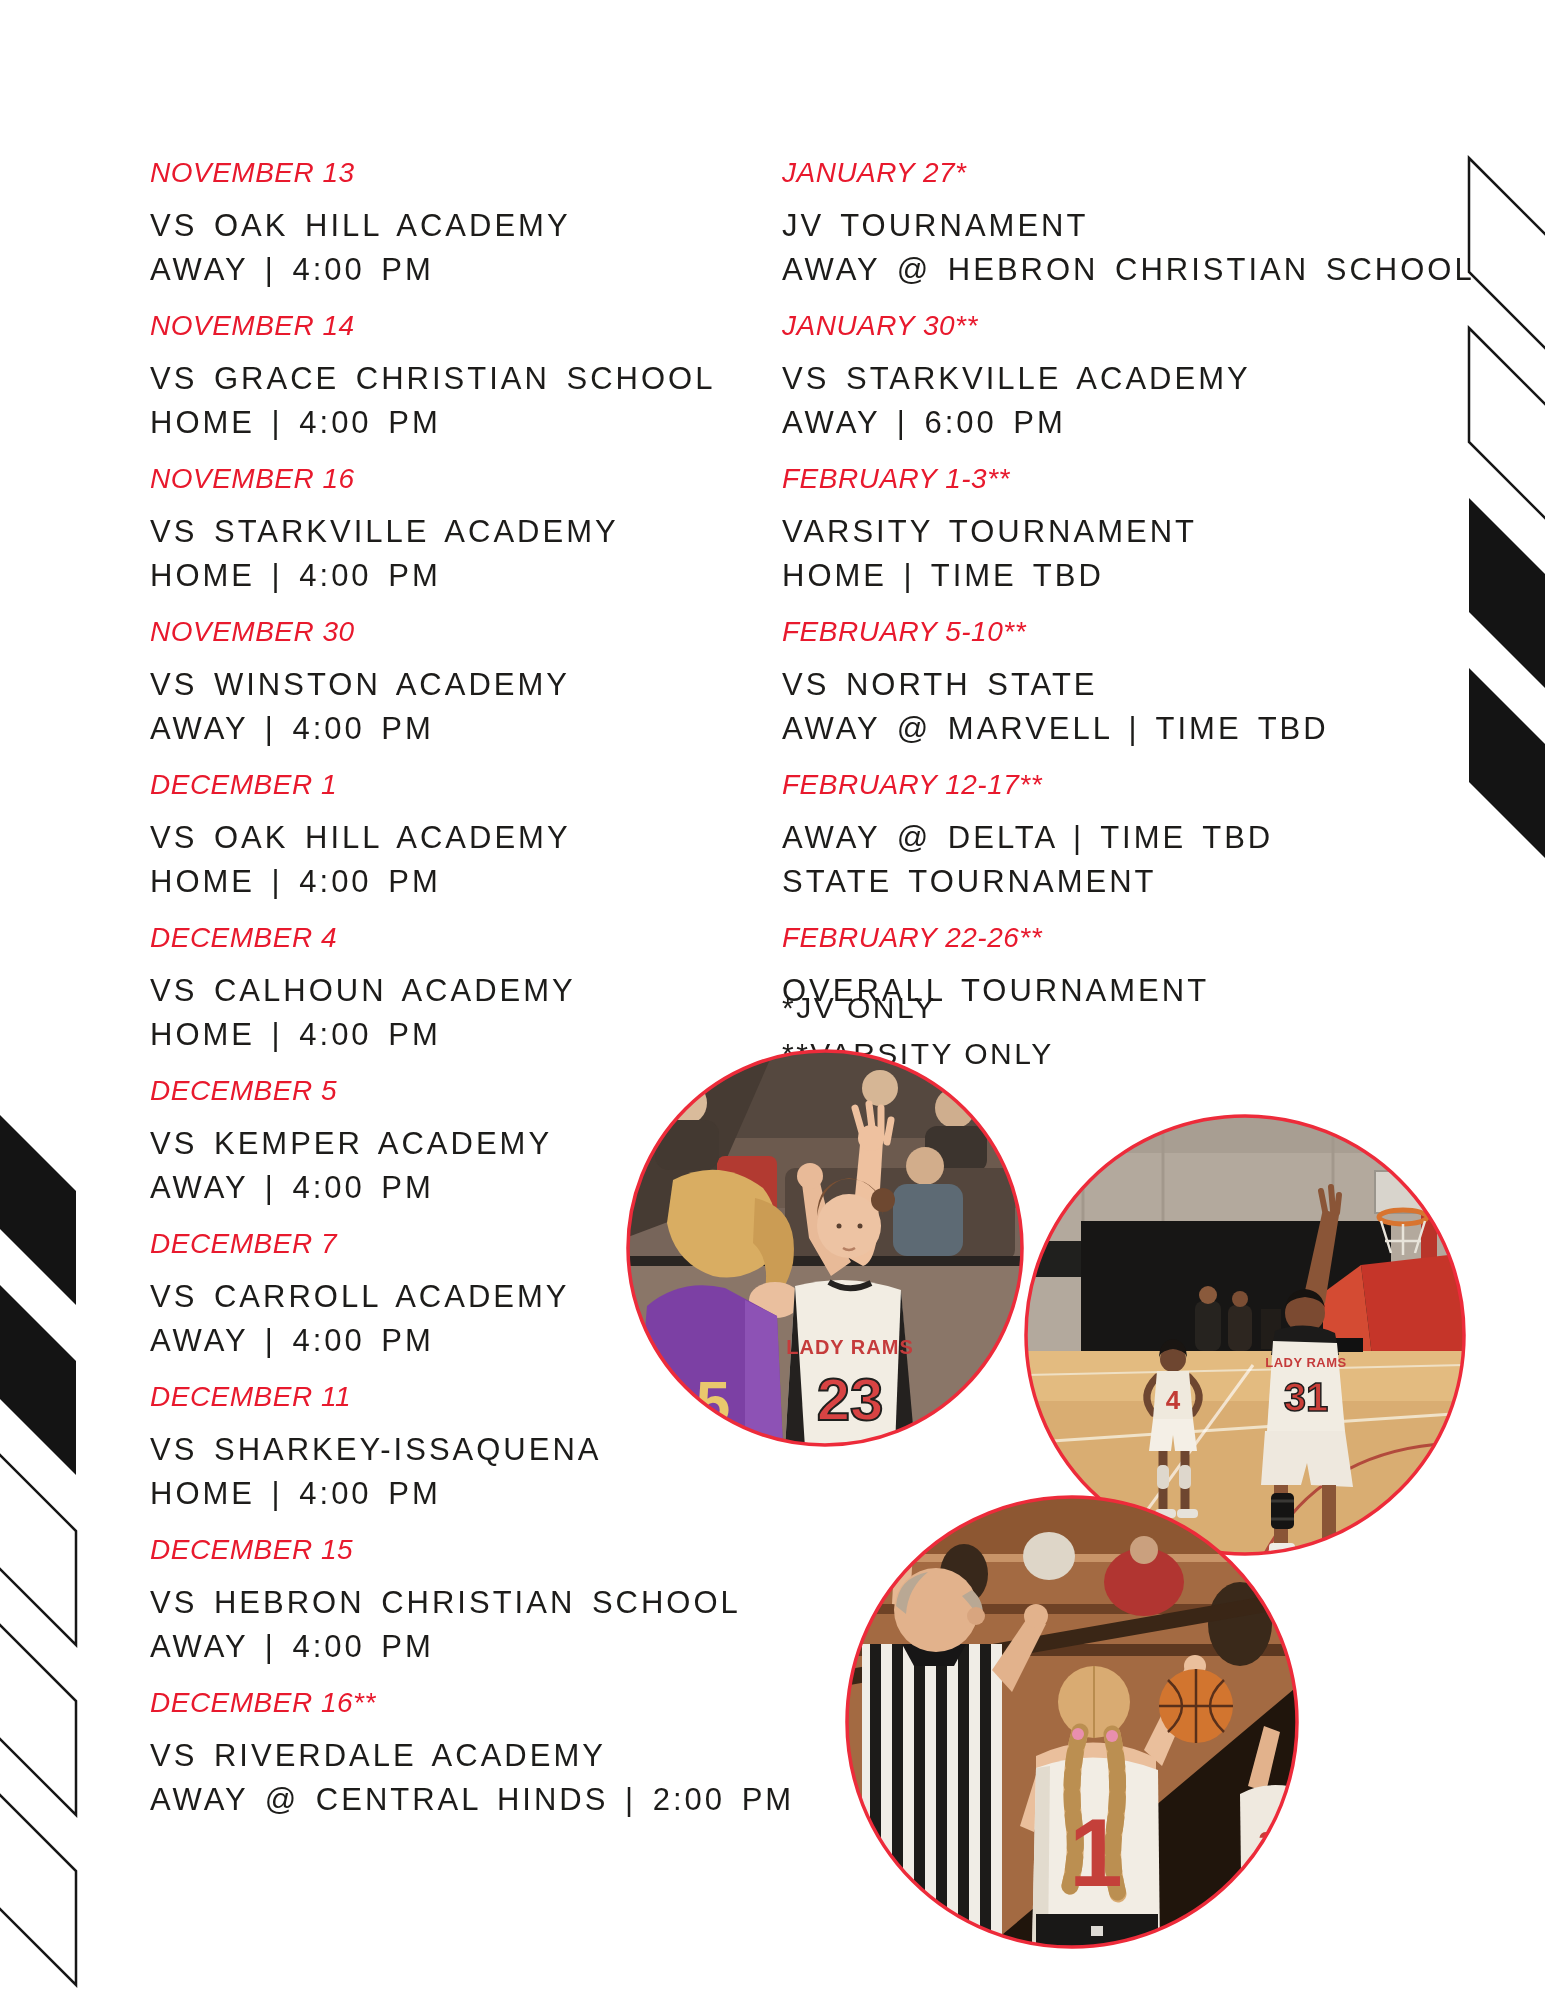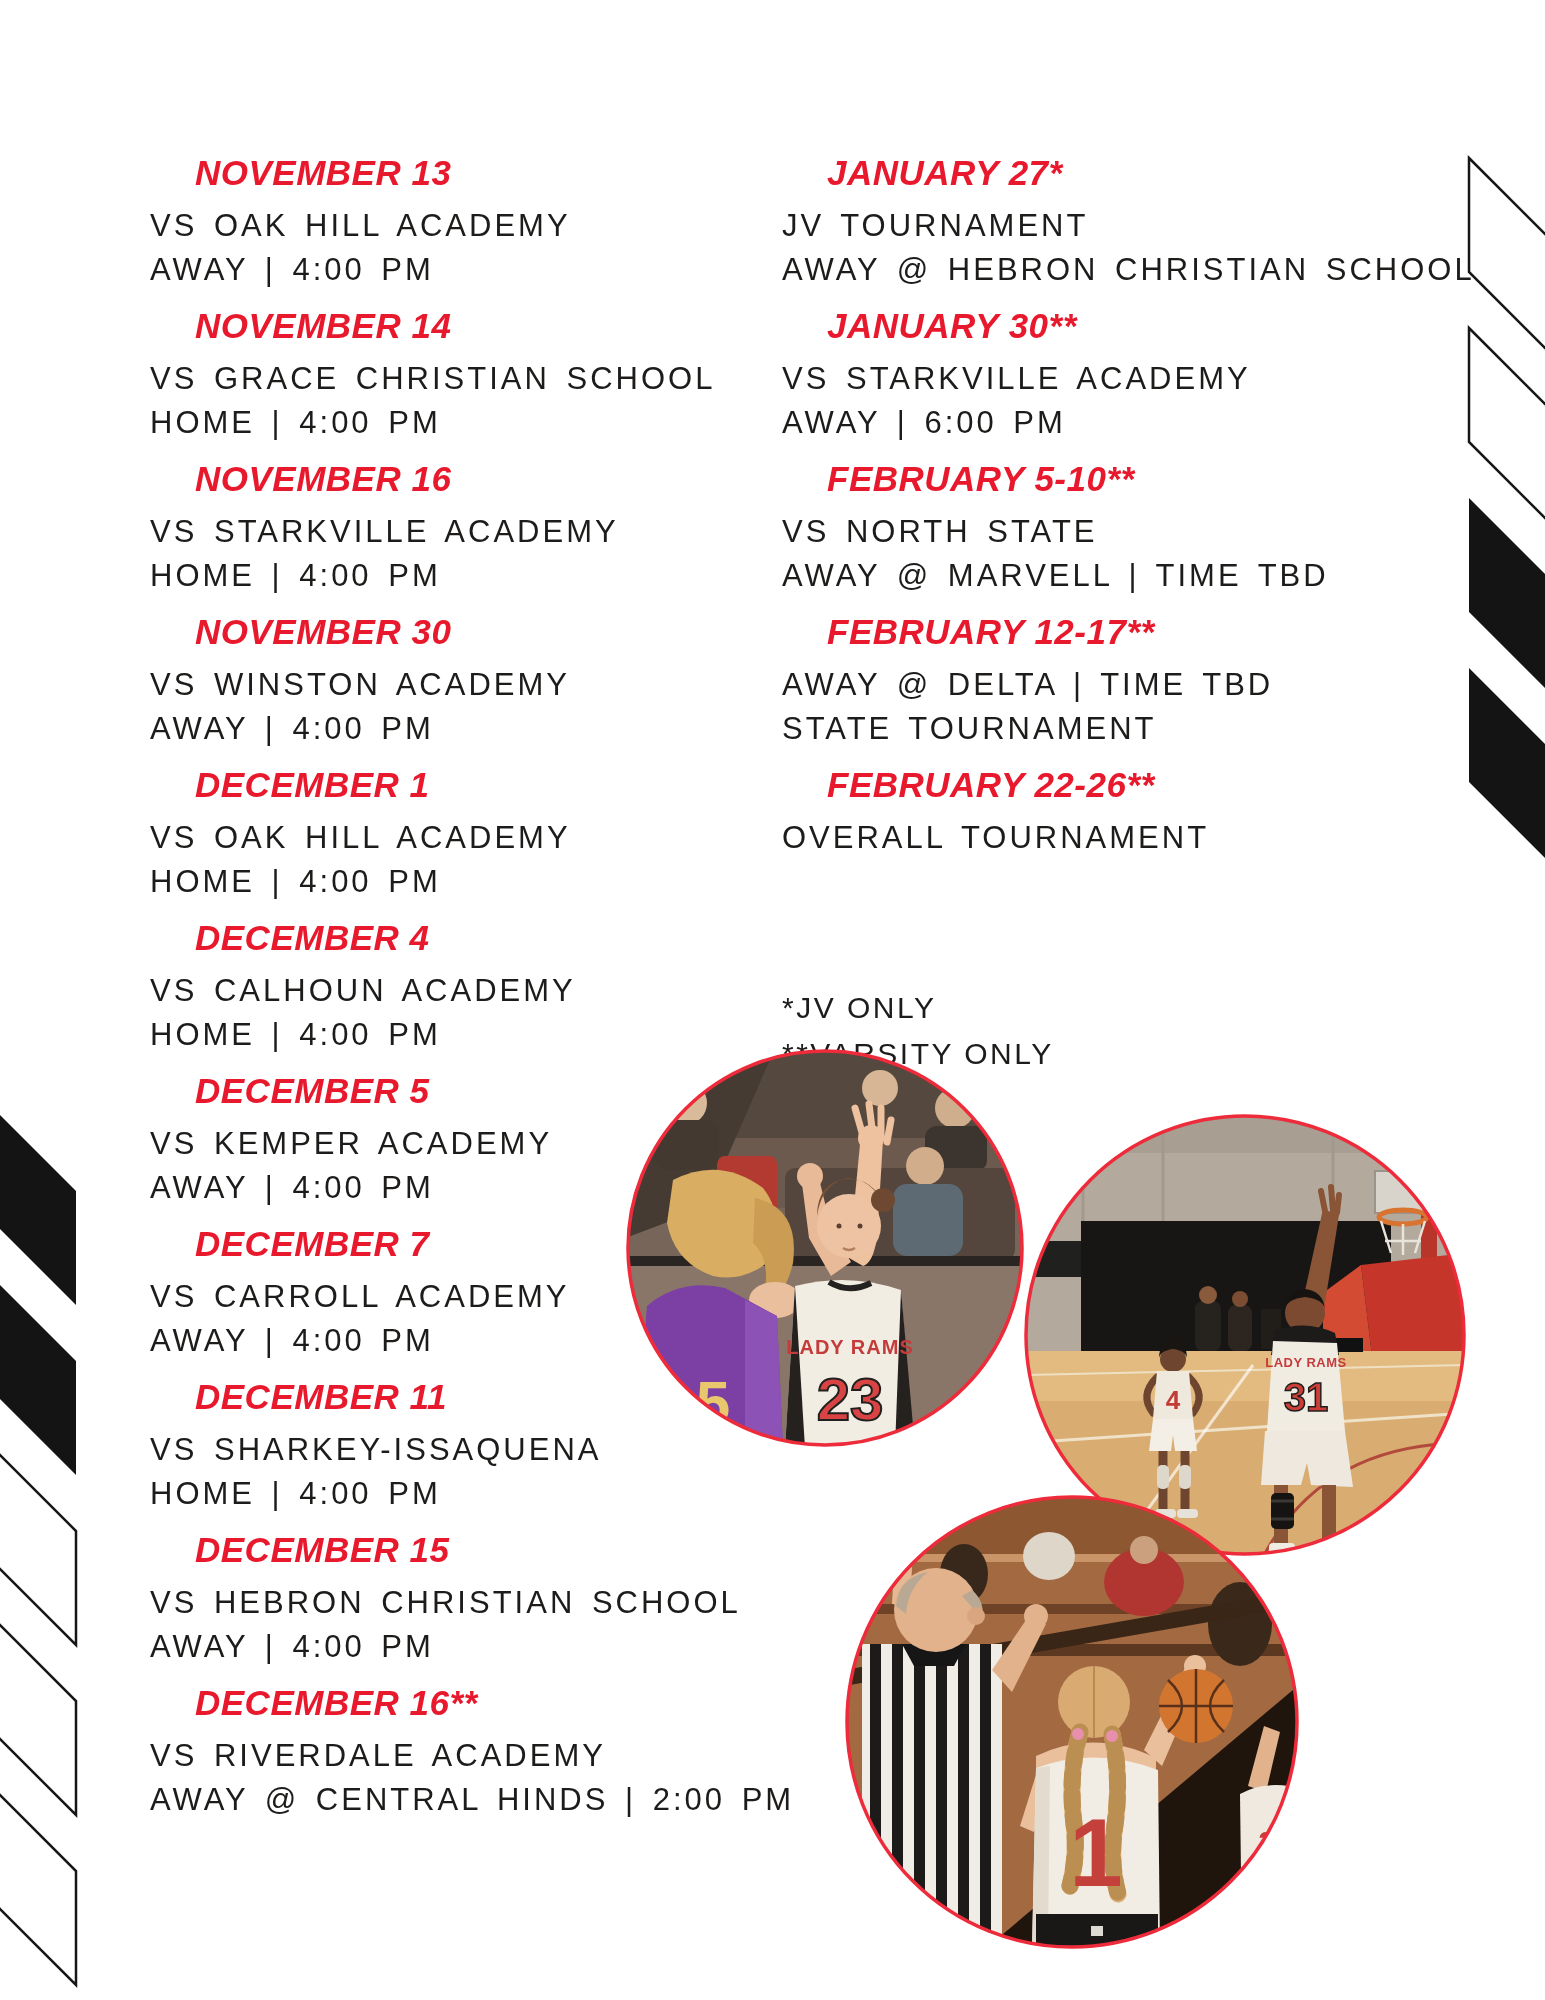--- a/index.html
+++ b/index.html
@@ -16,25 +16,25 @@
     overflow:hidden;
     font-family:"Liberation Sans","DejaVu Sans",sans-serif;
   }
   .decor{position:absolute;left:0;top:0;pointer-events:none;}
   .col{position:absolute;top:152px;}
   .col-left{left:150px;}
   .col-right{left:782px;}
   .entry{height:153px;}
   .entry.short{height:auto;}
   .entry .date{
-    font-size:35px;line-height:42px;
-    font-weight:700;font-style:italic;
+    font-size:28px;line-height:42px;
+    font-weight:400;font-style:italic;
     letter-spacing:.5px;
     color:var(--accent-red);
-    margin-bottom:10px;white-space:nowrap;margin-left:45px;
+    margin-bottom:10px;white-space:nowrap;
   }
   .entry .line{
     font-size:31px;line-height:44px;
     letter-spacing:3px;word-spacing:5px;
     color:var(--text-dark);
     white-space:nowrap;
   }
   .footnotes{
     position:absolute;left:782px;top:985px;
     font-size:30px;line-height:46px;
@@ -126,20 +126,25 @@
   <div class="col col-right">
     <div class="entry">
       <div class="date">JANUARY 27*</div>
       <div class="line">JV TOURNAMENT</div>
       <div class="line">AWAY @ HEBRON CHRISTIAN SCHOOL</div>
     </div>
     <div class="entry">
       <div class="date">JANUARY 30**</div>
       <div class="line">VS STARKVILLE ACADEMY</div>
       <div class="line">AWAY | 6:00 PM</div>
+    </div>
+    <div class="entry">
+      <div class="date">FEBRUARY 1-3**</div>
+      <div class="line">VARSITY TOURNAMENT</div>
+      <div class="line">HOME | TIME TBD</div>
     </div>
     <div class="entry">
       <div class="date">FEBRUARY 5-10**</div>
       <div class="line">VS NORTH STATE</div>
       <div class="line">AWAY @ MARVELL | TIME TBD</div>
     </div>
     <div class="entry">
       <div class="date">FEBRUARY 12-17**</div>
       <div class="line">AWAY @ DELTA | TIME TBD</div>
       <div class="line">STATE TOURNAMENT</div>

